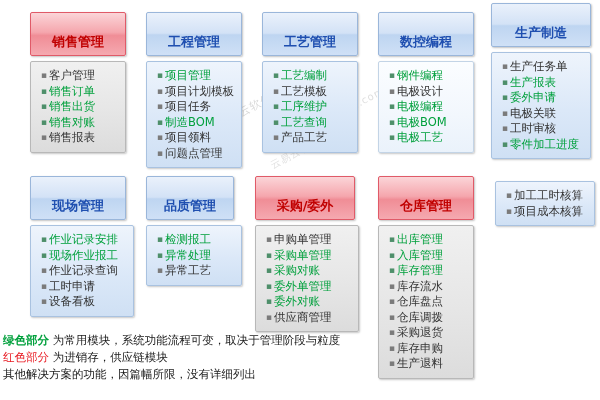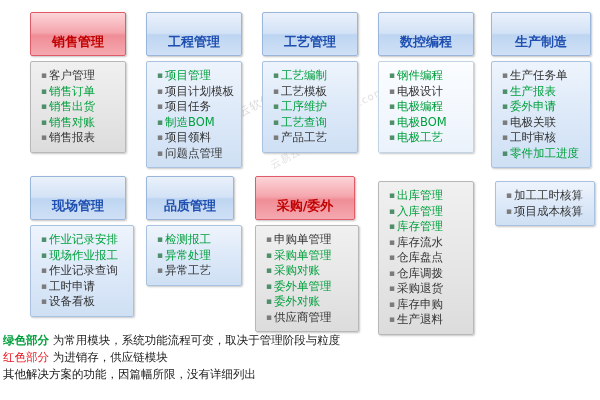--- a/index.html
+++ b/index.html
@@ -254,21 +254,21 @@
           <div class="item green">
             <span class="bullet">▪</span>
             <span class="item-label">电极BOM</span>
           </div>
           <div class="item green">
             <span class="bullet">▪</span>
             <span class="item-label">电极工艺</span>
           </div>
         </div>
       </div>
-      <div class="card" style="left: 491px; top: 12px;">
+      <div class="card" style="left: 491px; top: 3px;">
         <div class="card-header hdr-blue" style="width: 100px;">生产制造</div>
         <div class="card-body body-blue" style="width: 100px;">
           <div class="item">
             <span class="bullet">▪</span>
             <span class="item-label">生产任务单</span>
           </div>
           <div class="item green">
             <span class="bullet">▪</span>
             <span class="item-label">生产报表</span>
           </div>
@@ -355,20 +355,21 @@
             <span class="bullet">▪</span>
             <span class="item-label">委外对账</span>
           </div>
           <div class="item">
             <span class="bullet">▪</span>
             <span class="item-label">供应商管理</span>
           </div>
         </div>
       </div>
       <div class="card" style="left: 378px; top: 176px;">
+        <div class="card-header hdr-red" style="width: 96px;">仓库管理</div>
         <div class="card-body body-grey" style="width: 96px;">
           <div class="item green">
             <span class="bullet">▪</span>
             <span class="item-label">出库管理</span>
           </div>
           <div class="item green">
             <span class="bullet">▪</span>
             <span class="item-label">入库管理</span>
           </div>
           <div class="item green">

